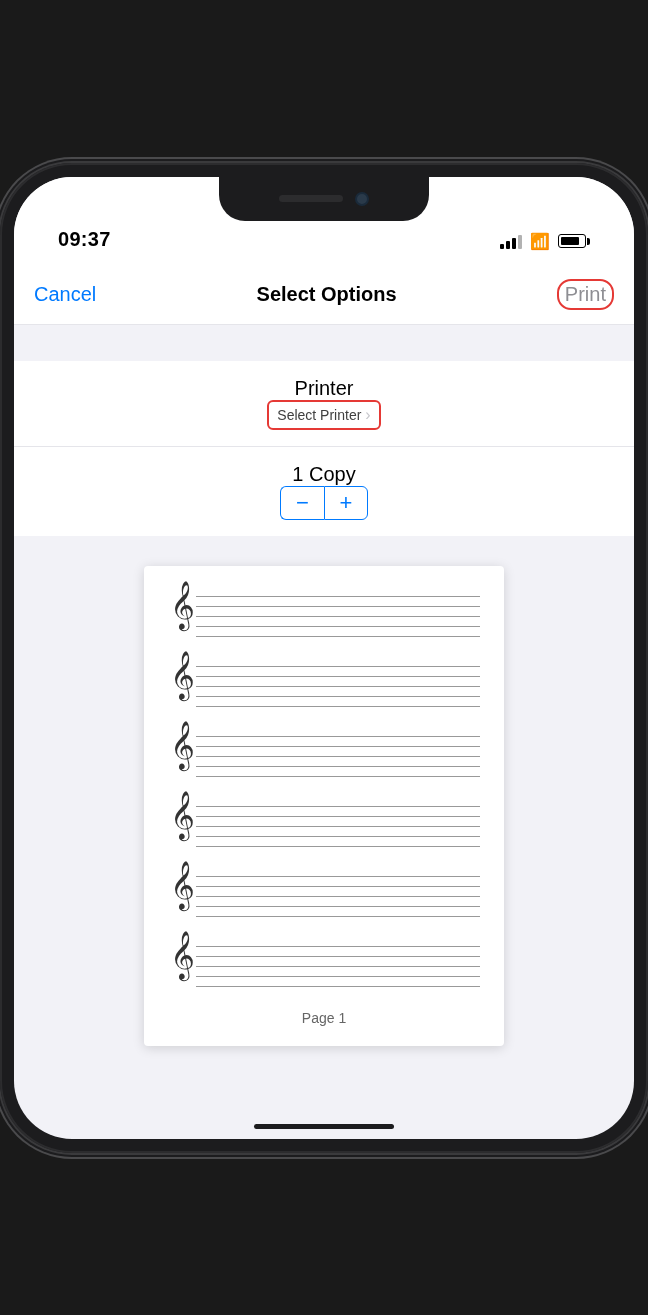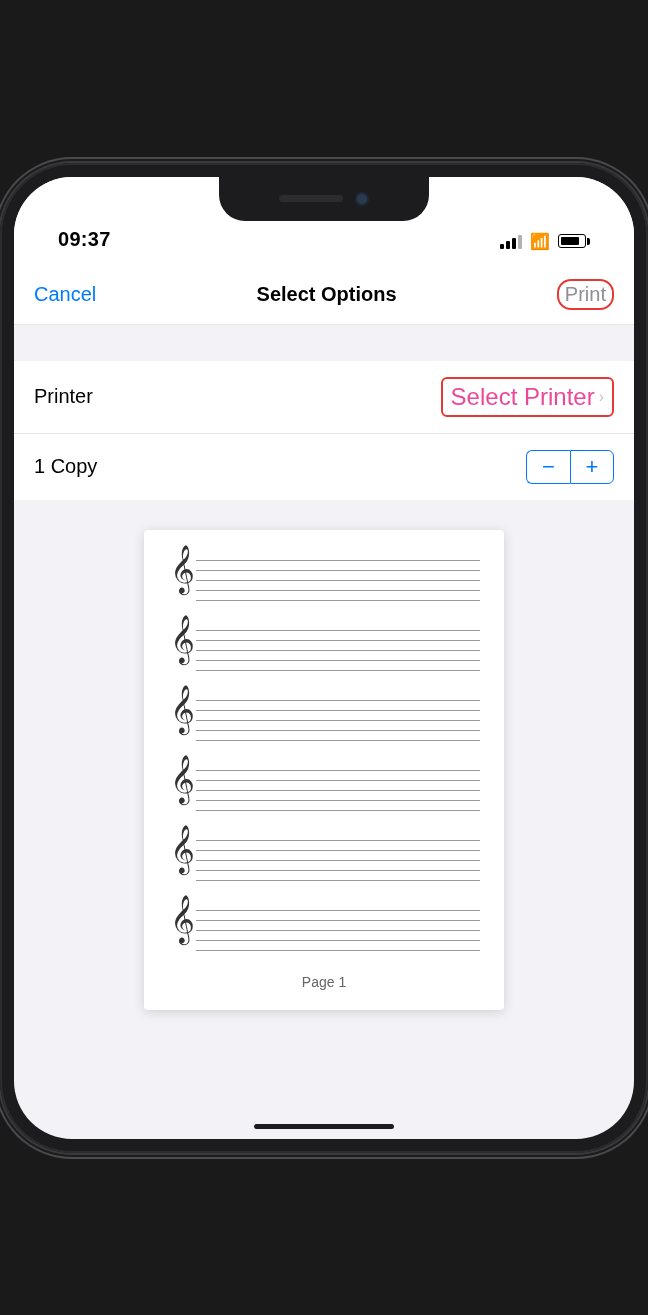--- a/index.html
+++ b/index.html
@@ -210,20 +210,21 @@
       background: white;
     }
 
     .form-row {
       display: flex;
       align-items: center;
       justify-content: space-between;
       padding: 16px 20px;
       border-bottom: 1px solid #e5e5ea;
       min-height: 56px;
+      flex-direction: column;
     }
 
     .form-row:last-child {
       border-bottom: none;
     }
 
     .form-label {
       font-size: 20px;
       color: #000;
       font-weight: 400;
@@ -232,22 +233,22 @@
     .select-printer-wrapper {
       border: 2.5px solid #e53935;
       border-radius: 6px;
       padding: 4px 8px;
       display: flex;
       align-items: center;
       gap: 4px;
     }
 
     .select-printer-text {
-      color: #ec4899;
-      font-size: 24px;
+      color: #404040;
+      font-size: 14px;
     }
 
     .select-printer-chevron {
       color: #c7c7cc;
       font-size: 16px;
     }
 
     .copy-controls {
       display: flex;
       align-items: center;

